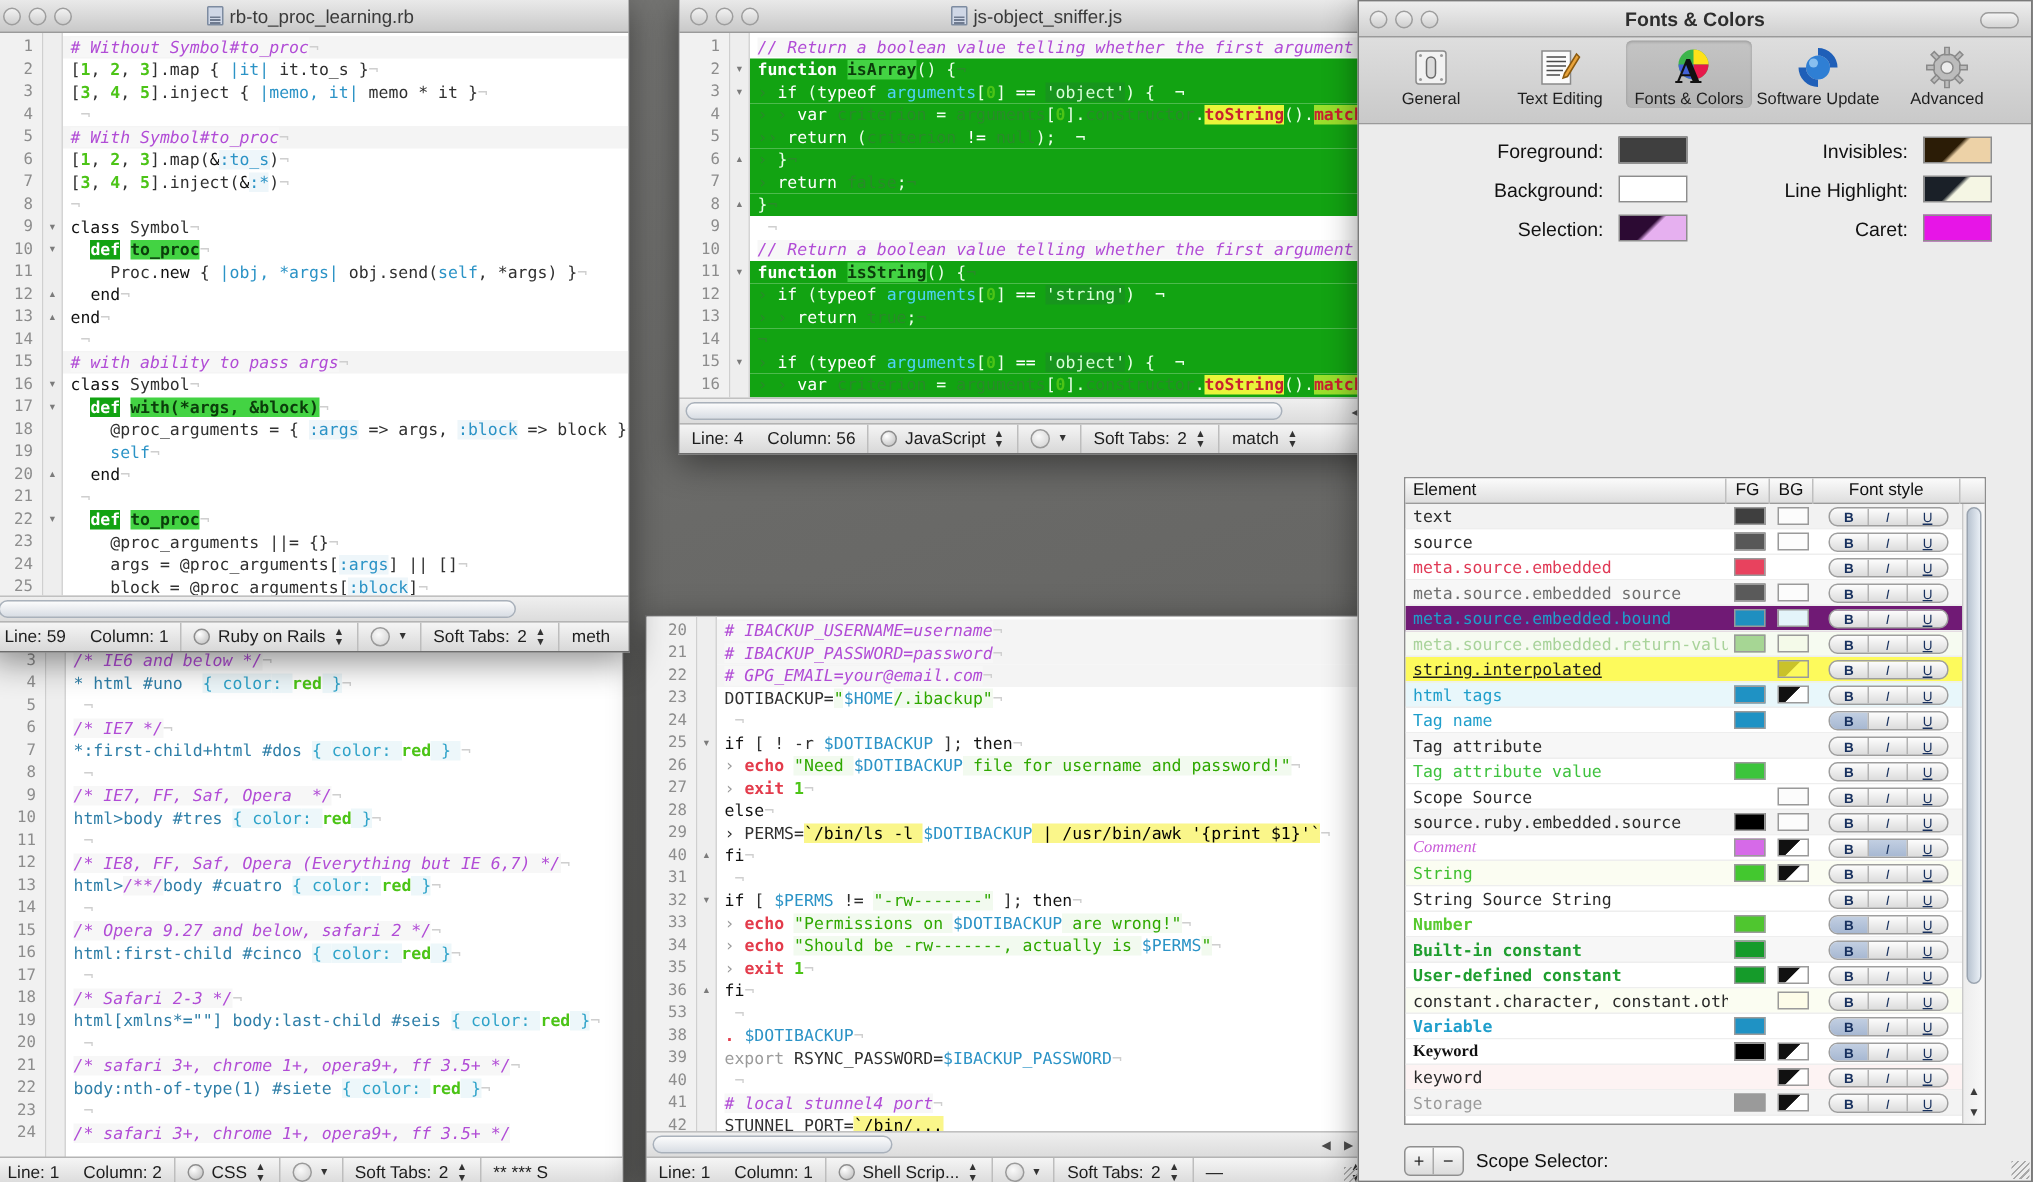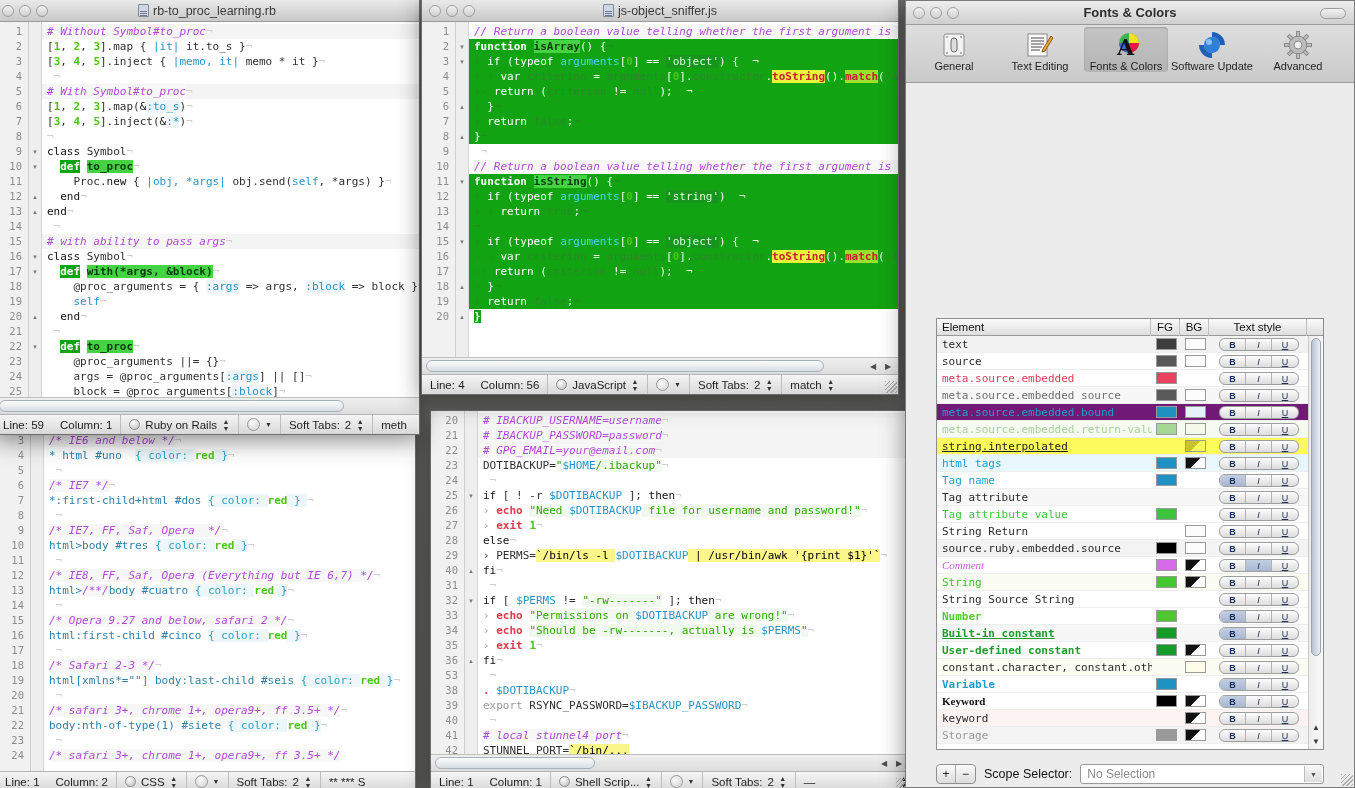--- a/index.html
+++ b/index.html
@@ -425,21 +425,21 @@
       <span>Soft Tabs:</span>
       <span>2</span>
       <i class="stepper">▲<br>▼</i>
     </div>
     <div class="cell nb">
       <span>meth</span>
     </div>
   </div>
 </div>
 
-<div class="win" id="jswin" style="left:421px;top:-1px;width:478px;height:396px;">
+<div class="win" id="jswin" style="left:452px;top:-1px;width:478px;height:304px;">
   <div class="titlebar">
     <div class="lights">
       <i class="light"></i>
       <i class="light"></i>
       <i class="light"></i>
     </div>
     <div class="wtitle">
       <i class="fileicon"></i><span>js-object_sniffer.js</span>
     </div>
   </div>
@@ -609,27 +609,41 @@
               <rect x="12.5" y="0.5" width="3" height="5" transform="rotate(315 14 14)"></rect>
             </g>
           </svg>
         </div>
         <div class="tblabel">Advanced</div>
       </div>
     </div>
 
   <div class="prefbody">
 
+    <div class="swatchgrid" id="swatchgrid">
+        <div class="swlabel">Foreground:</div>
+        <div class="sw" style="background: rgb(63, 63, 63);"></div>
+        <div class="swlabel">Invisibles:</div>
+        <div class="sw" style="background: linear-gradient(135deg, rgb(43, 28, 6) 0%, rgb(43, 28, 6) 45%, rgb(237, 210, 167) 52%, rgb(237, 210, 167) 100%);"></div>
+        <div class="swlabel">Background:</div>
+        <div class="sw" style="background: rgb(255, 255, 255);"></div>
+        <div class="swlabel">Line Highlight:</div>
+        <div class="sw" style="background: linear-gradient(135deg, rgb(26, 32, 40) 0%, rgb(26, 32, 40) 45%, rgb(245, 246, 228) 52%, rgb(245, 246, 228) 100%);"></div>
+        <div class="swlabel">Selection:</div>
+        <div class="sw" style="background: linear-gradient(135deg, rgb(44, 10, 51) 0%, rgb(44, 10, 51) 45%, rgb(230, 176, 240) 52%, rgb(230, 176, 240) 100%);"></div>
+        <div class="swlabel">Caret:</div>
+        <div class="sw" style="background: rgb(231, 21, 231);"></div>
+      </div>
 
     <div class="eltable">
       <div class="elhead">
         <div style="flex:1 1 auto">Element</div>
         <div style="width:29px;flex:0 0 29px;text-align:center;padding-left:0">FG</div>
         <div style="width:29px;flex:0 0 29px;text-align:center;padding-left:0">BG</div>
-        <div style="width:98px;flex:0 0 98px;text-align:center;padding-left:0">Text style</div>
+        <div style="width:98px;flex:0 0 98px;text-align:center;padding-left:0">Font style</div>
         <div style="width:16px;flex:0 0 16px;border-right:none"></div>
       </div>
       <div class="elbody" id="elbody">
           <div class="elrow" style="background: rgb(242, 242, 242);">
             <div class="elname" style="color: rgb(42, 42, 42);">text</div>
             <div class="colfg">
               <div class="mini" style="background: rgb(63, 63, 63);"></div>
             </div>
             <div class="colbg">
               <div class="mini" style="background: rgb(252, 252, 252);"></div>
@@ -784,21 +798,21 @@
             <div class="colbg"></div>
             <div class="colfs">
               <div class="bigroup">
                 <span class="b">B</span>
                 <span class="i">I</span>
                 <span class="u">U</span>
               </div>
             </div>
           </div>
           <div class="elrow" style="background: rgb(255, 255, 255);">
-            <div class="elname" style="color: rgb(42, 42, 42);">String Return</div>
+            <div class="elname" style="color: rgb(42, 42, 42);">Scope Source</div>
             <div class="colfg"></div>
             <div class="colbg">
               <div class="mini" style="background: rgb(252, 252, 252);"></div>
             </div>
             <div class="colfs">
               <div class="bigroup">
                 <span class="b">B</span>
                 <span class="i">I</span>
                 <span class="u">U</span>
               </div>
@@ -872,21 +886,21 @@
             <div class="colbg"></div>
             <div class="colfs">
               <div class="bigroup">
                 <span class="b on">B</span>
                 <span class="i">I</span>
                 <span class="u">U</span>
               </div>
             </div>
           </div>
           <div class="elrow" style="background: rgb(247, 247, 247);">
-            <div class="elname" style="color: rgb(31, 158, 47); font-weight: bold; text-decoration: underline;">Built-in constant</div>
+            <div class="elname" style="color: rgb(31, 158, 47); font-weight: bold;">Built-in constant</div>
             <div class="colfg">
               <div class="mini" style="background: rgb(21, 155, 42);"></div>
             </div>
             <div class="colbg"></div>
             <div class="colfs">
               <div class="bigroup">
                 <span class="b on">B</span>
                 <span class="i">I</span>
                 <span class="u">U</span>
               </div>
@@ -989,21 +1003,17 @@
         <div class="elarrD">▼</div>
       </div>
     </div>
 
     <div class="scoperow">
       <div class="plusminus">
         <span>+</span>
         <span>−</span>
       </div>
       <div class="scopelbl">Scope Selector:</div>
-      <div class="combo">
-        <span>No Selection</span>
-        <i class="cbx">▼</i>
-      </div>
     </div>
 
   </div>
   <div class="resizer"></div>
 </div>
 
 </body></html>

